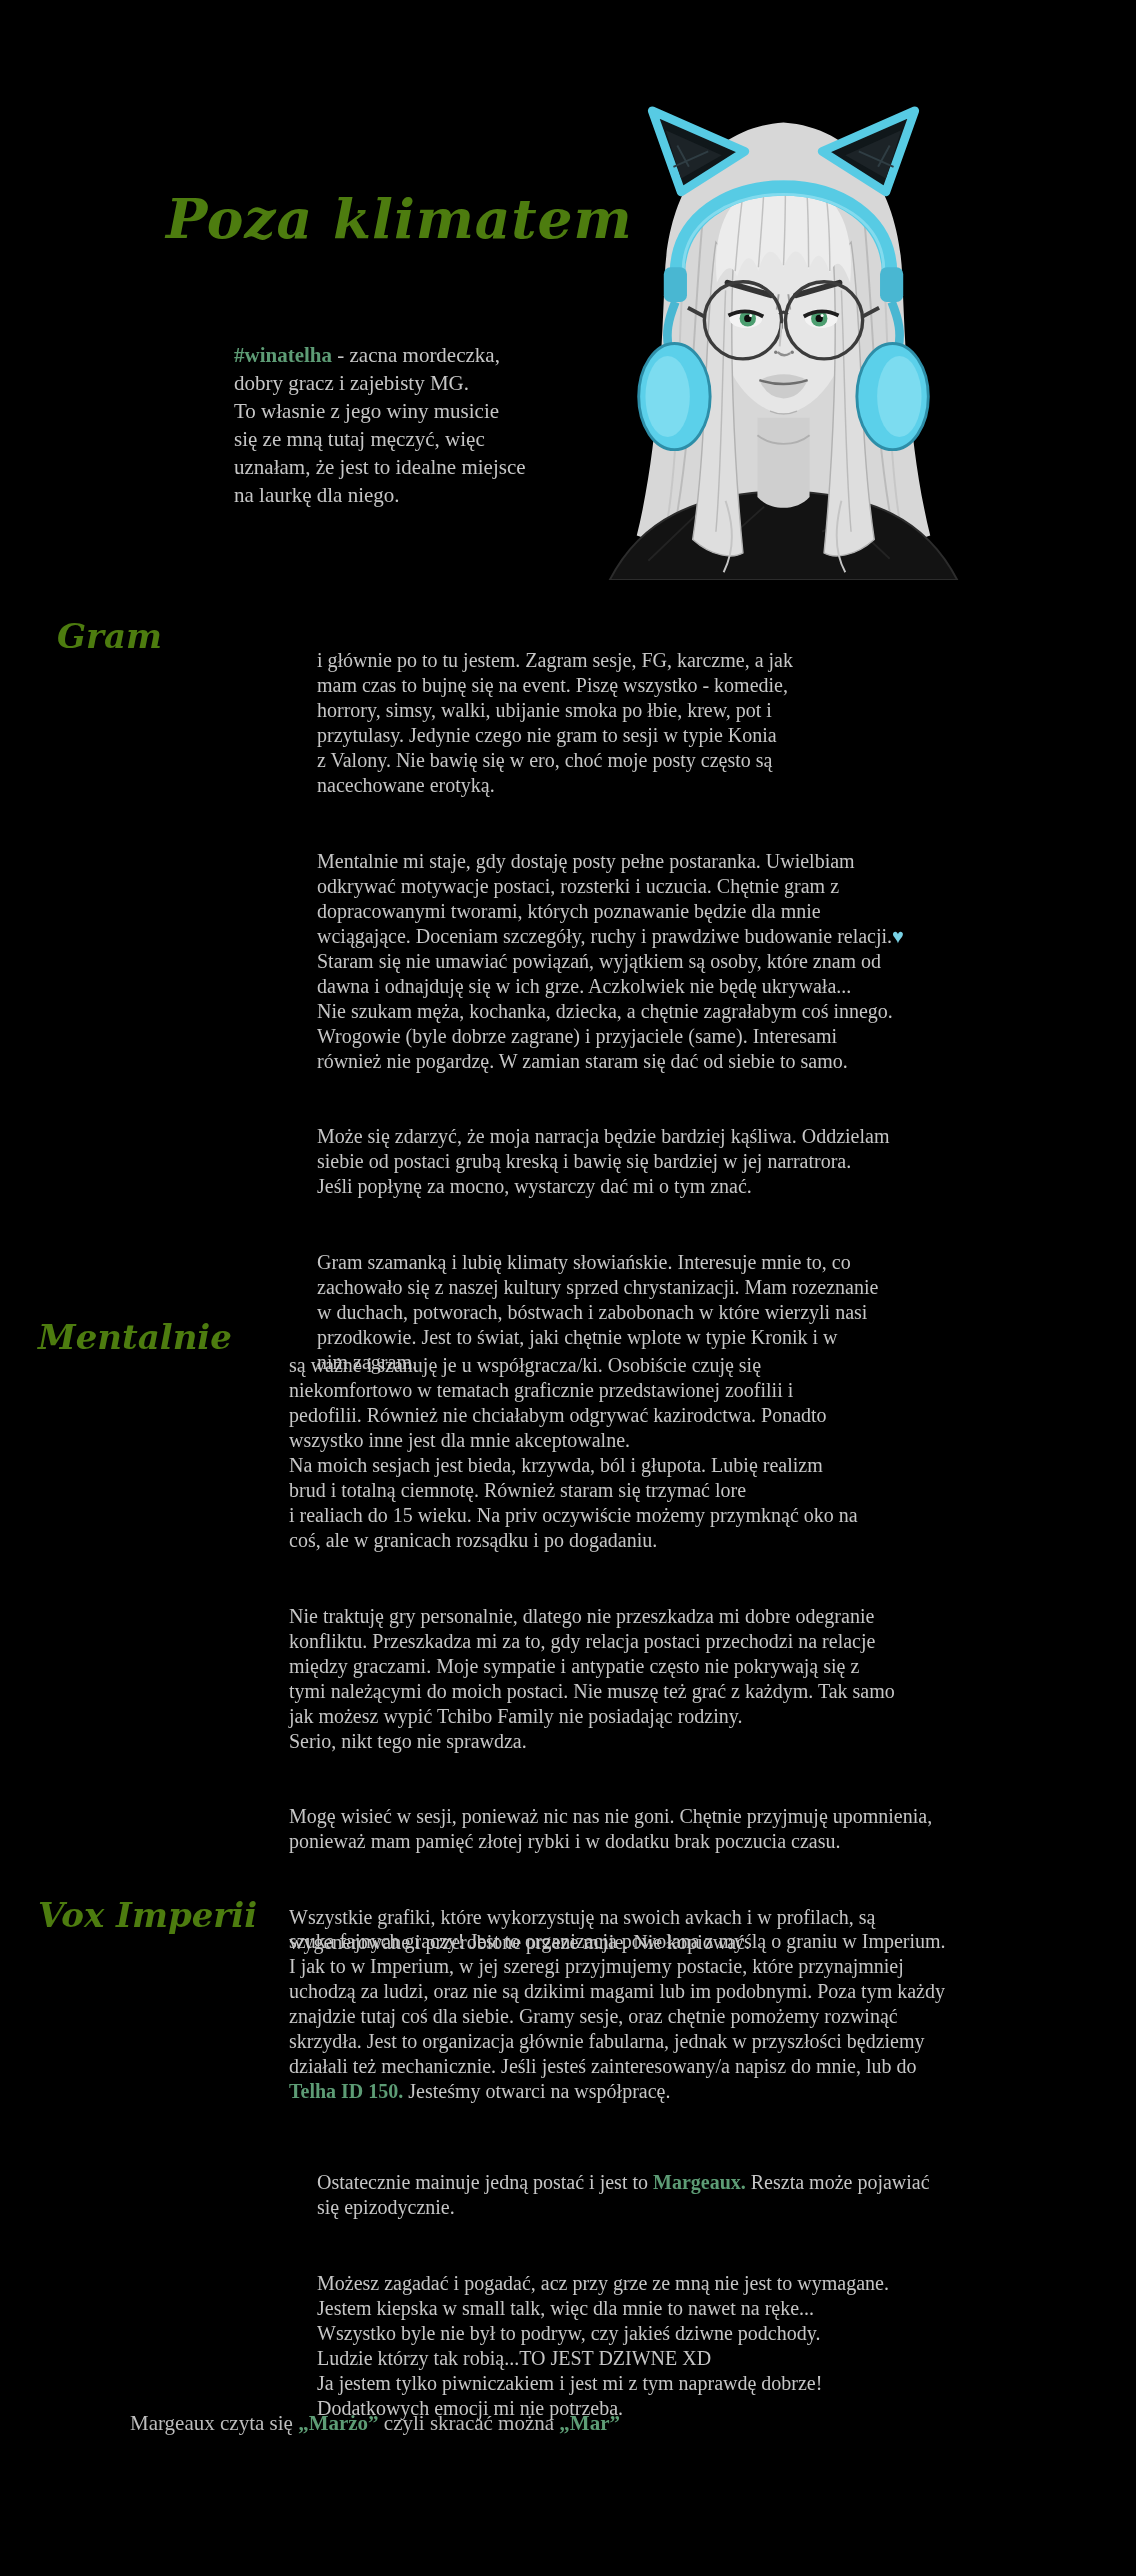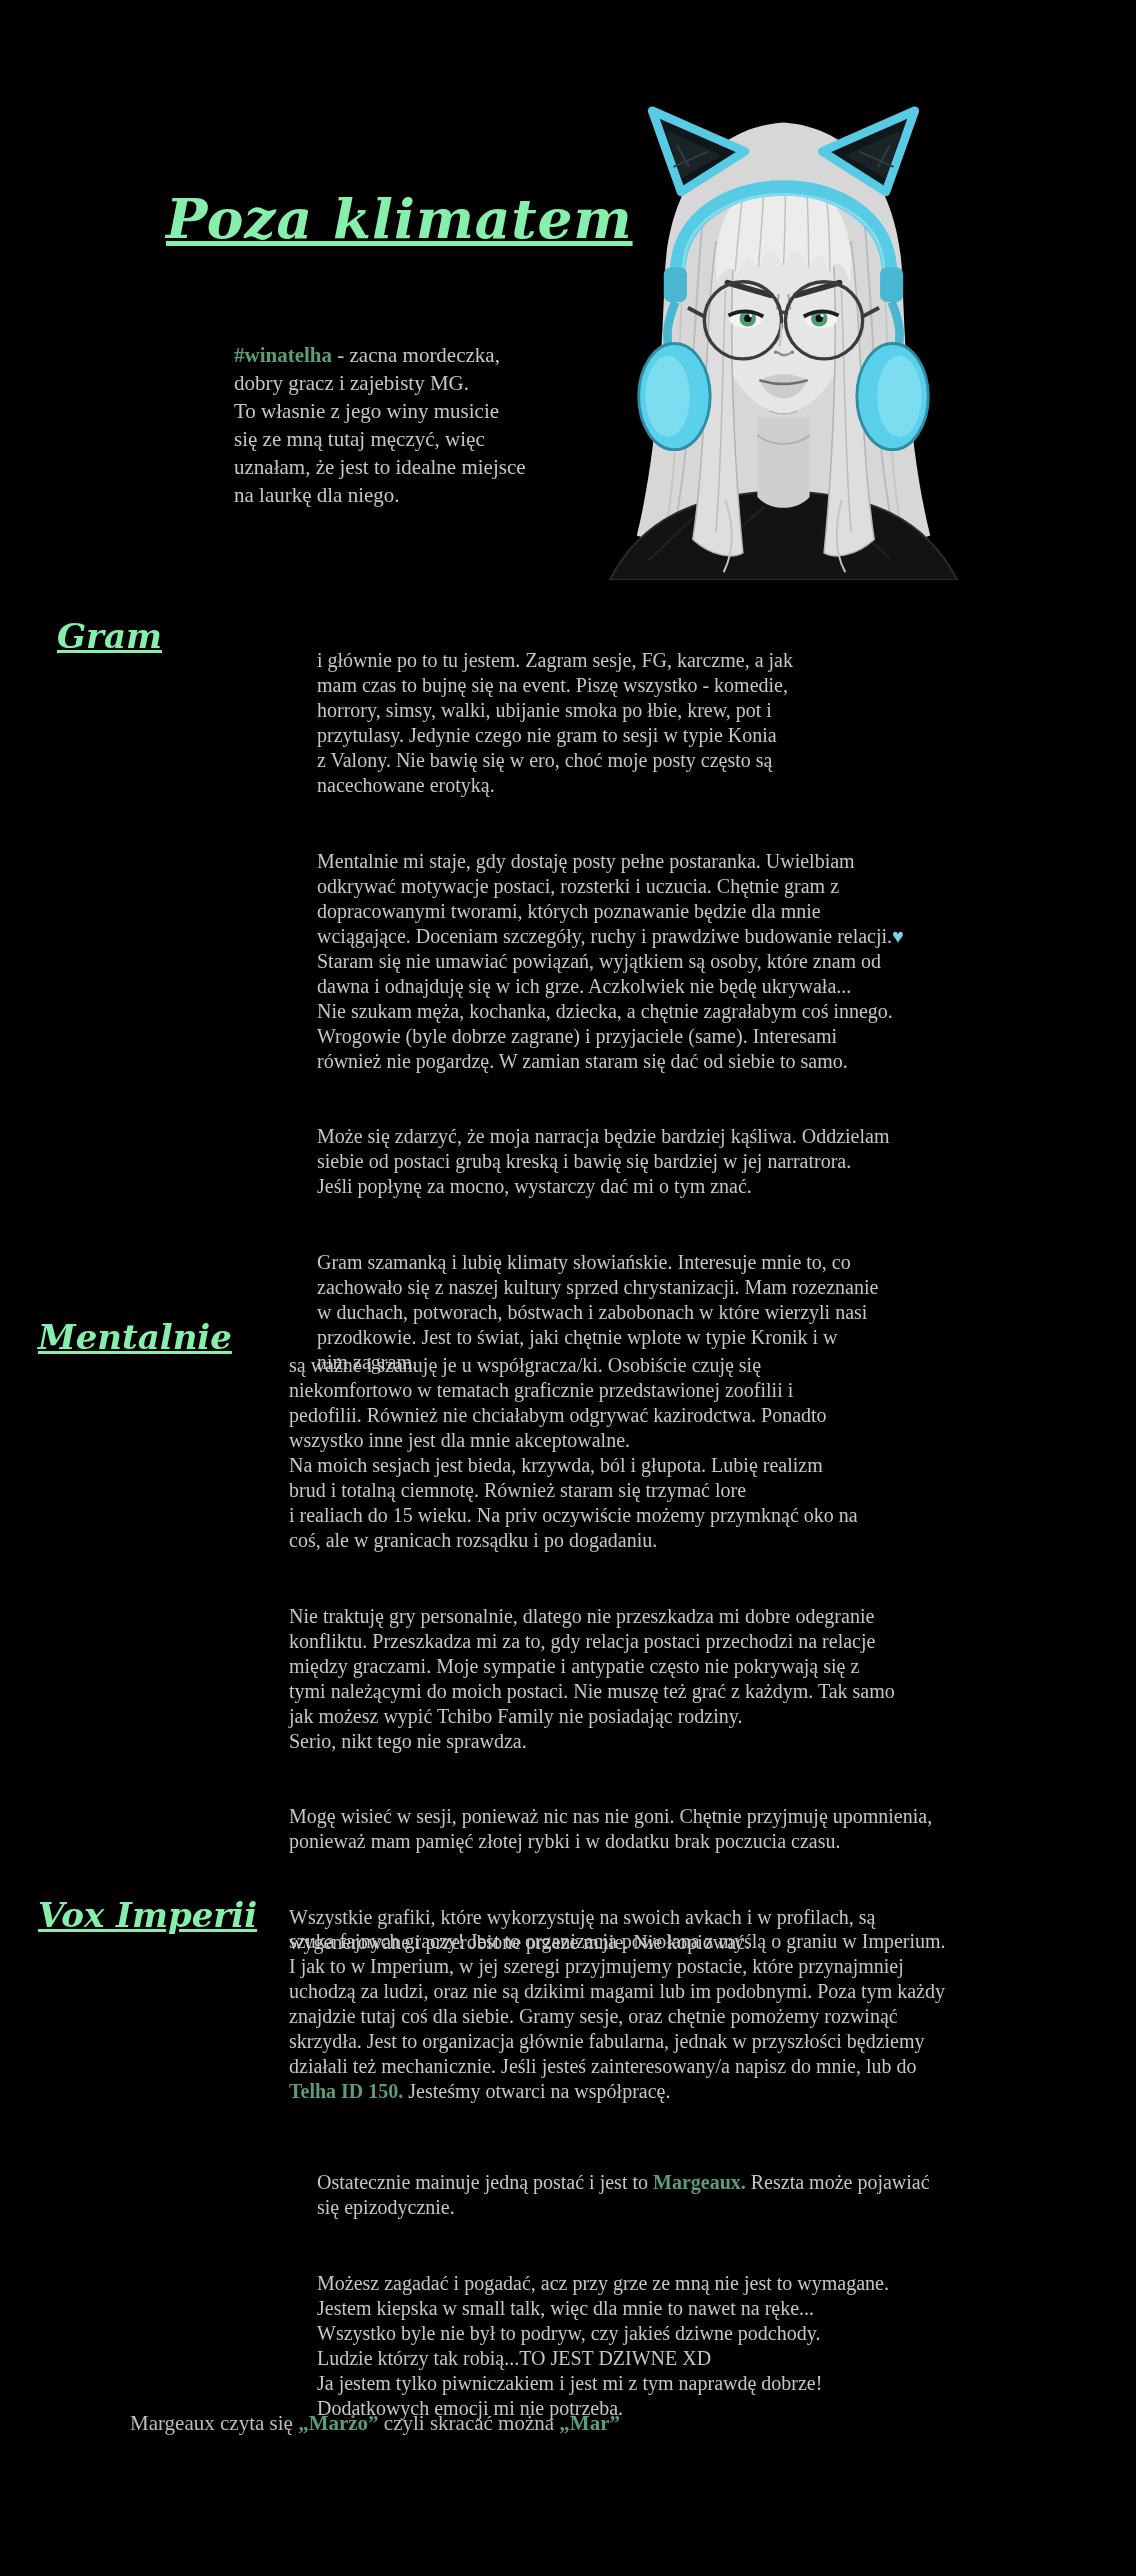--- a/index.html
+++ b/index.html
@@ -1,18 +1,18 @@
 <!DOCTYPE html>
 <html style="font-size:15px"><head>
 <meta charset="utf-8">
 <style>
   html,body{margin:0;padding:0;background:#000;}
   body{width:1137px;height:2576px;position:relative;font-family:"Liberation Serif",serif;overflow:hidden;}
   .abs{position:absolute;}
-  .script{font-family:"DejaVu Serif",serif;font-style:italic;font-weight:700;color:#86efac;white-space:nowrap;text-decoration:underline;}
+  .script{font-family:"DejaVu Serif",serif;font-style:italic;font-weight:700;color:#4d7c0f;white-space:nowrap;}
   .page-title{font-size:55px;letter-spacing:0.9px;}
   .section-heading{font-size:34px;text-align:left;}
   .body-text{color:#c6c6c6;font-size:20px;line-height:25px;white-space:pre-line;}
   .body-text p{margin:0 0 25.6px 0;}
   .body-text p:last-child{margin-bottom:0;}
   .intro-text{font-size:21px;line-height:28px;margin-left:38px;}
   .green{color:#5d9c75;font-weight:700;}
   .heart{color:#79d2e6;font-style:normal;}
   .footer-note{color:#bdbdbd;font-size:21px;white-space:nowrap;}
 </style>

